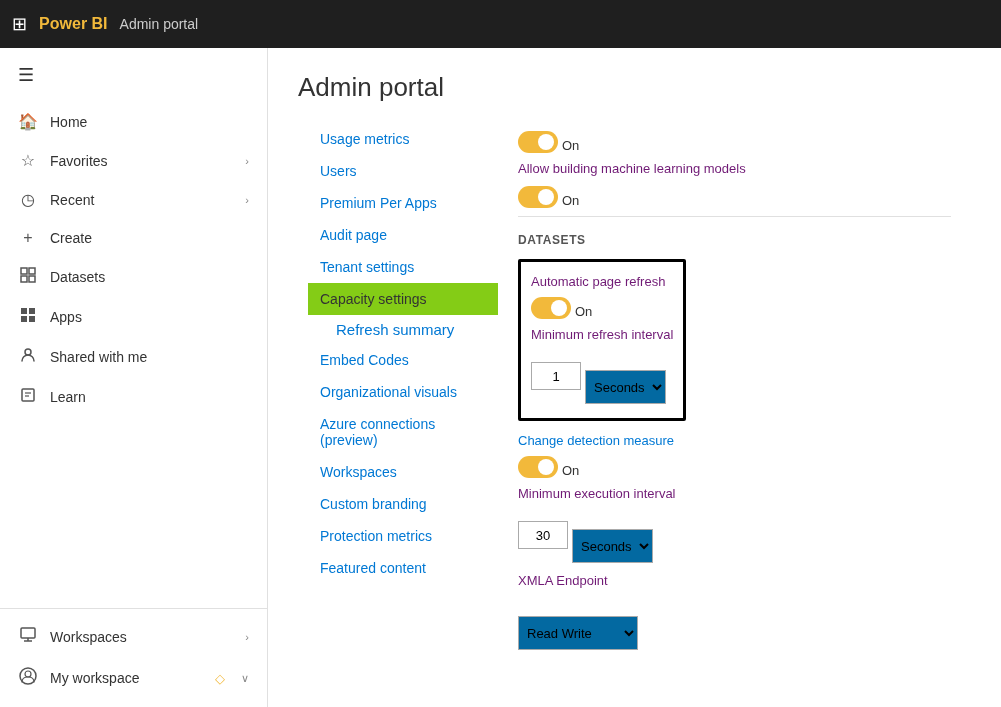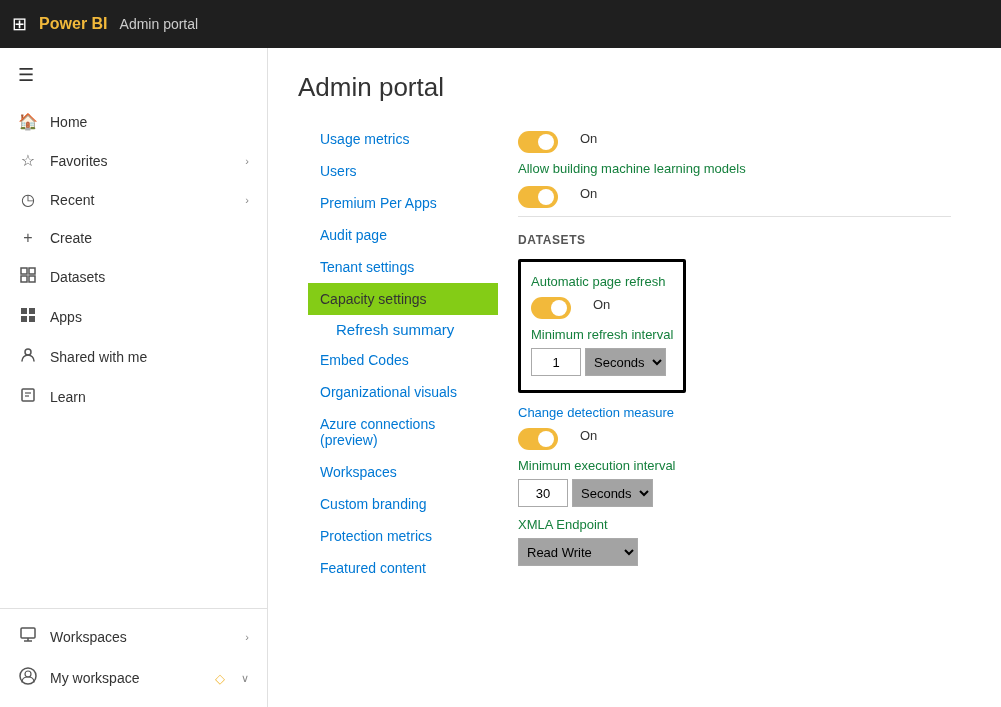--- a/index.html
+++ b/index.html
@@ -110,22 +110,22 @@
     
     .settings-panel {
       flex: 1;
       padding: 0 20px;
       overflow-y: auto;
     }
 
     
     .toggle-row {
       display: flex;
-      align-items: flex-start;
-      gap: 22px;
+      align-items: flex-end;
+      gap: 4px;
       margin: 8px 0;
     }
     .toggle {
       position: relative;
       width: 40px;
       height: 22px;
       flex-shrink: 0;
     }
     .toggle-track {
       width: 40px;
@@ -150,21 +150,21 @@
     .section-header {
       font-size: 12px;
       font-weight: 700;
       color: #555;
       margin: 16px 0 8px 0;
       letter-spacing: 0.05em;
     }
 
     .setting-label {
       font-size: 13px;
-      color: #15803d;
+      color: #701a75;
       margin: 4px 0;
     }
     .setting-label.link { color: #0078d4; cursor: pointer; }
 
     
     .highlight-box {
       border: 3px solid #000000;
       border-radius: 2px;
       padding: 8px 10px;
       margin: 4px 0 8px 0;
@@ -180,26 +180,27 @@
     }
     .interval-input {
       width: 50px;
       height: 28px;
       border: 1px solid #aaa;
       padding: 0 6px;
       font-size: 13px;
       text-align: center;
     }
     .interval-select {
-      height: 28px;
+      height: 34px;
       border: 1px solid #aaa;
       padding: 0 4px;
       font-size: 13px;
-      background: #a3a3a3;
-      cursor: pointer;
+      background: #0369a1;
+      cursor: pointer;
+      margin-top: 22px;
     }
 
     .separator { height: 1px; background: #e0e0e0; margin: 8px 0; }
   </style>
 </head>
 <body>
 
 <div class="topbar">
   <span class="topbar-grid-icon">⊞</span>
   <span class="topbar-logo">Power BI</span>

